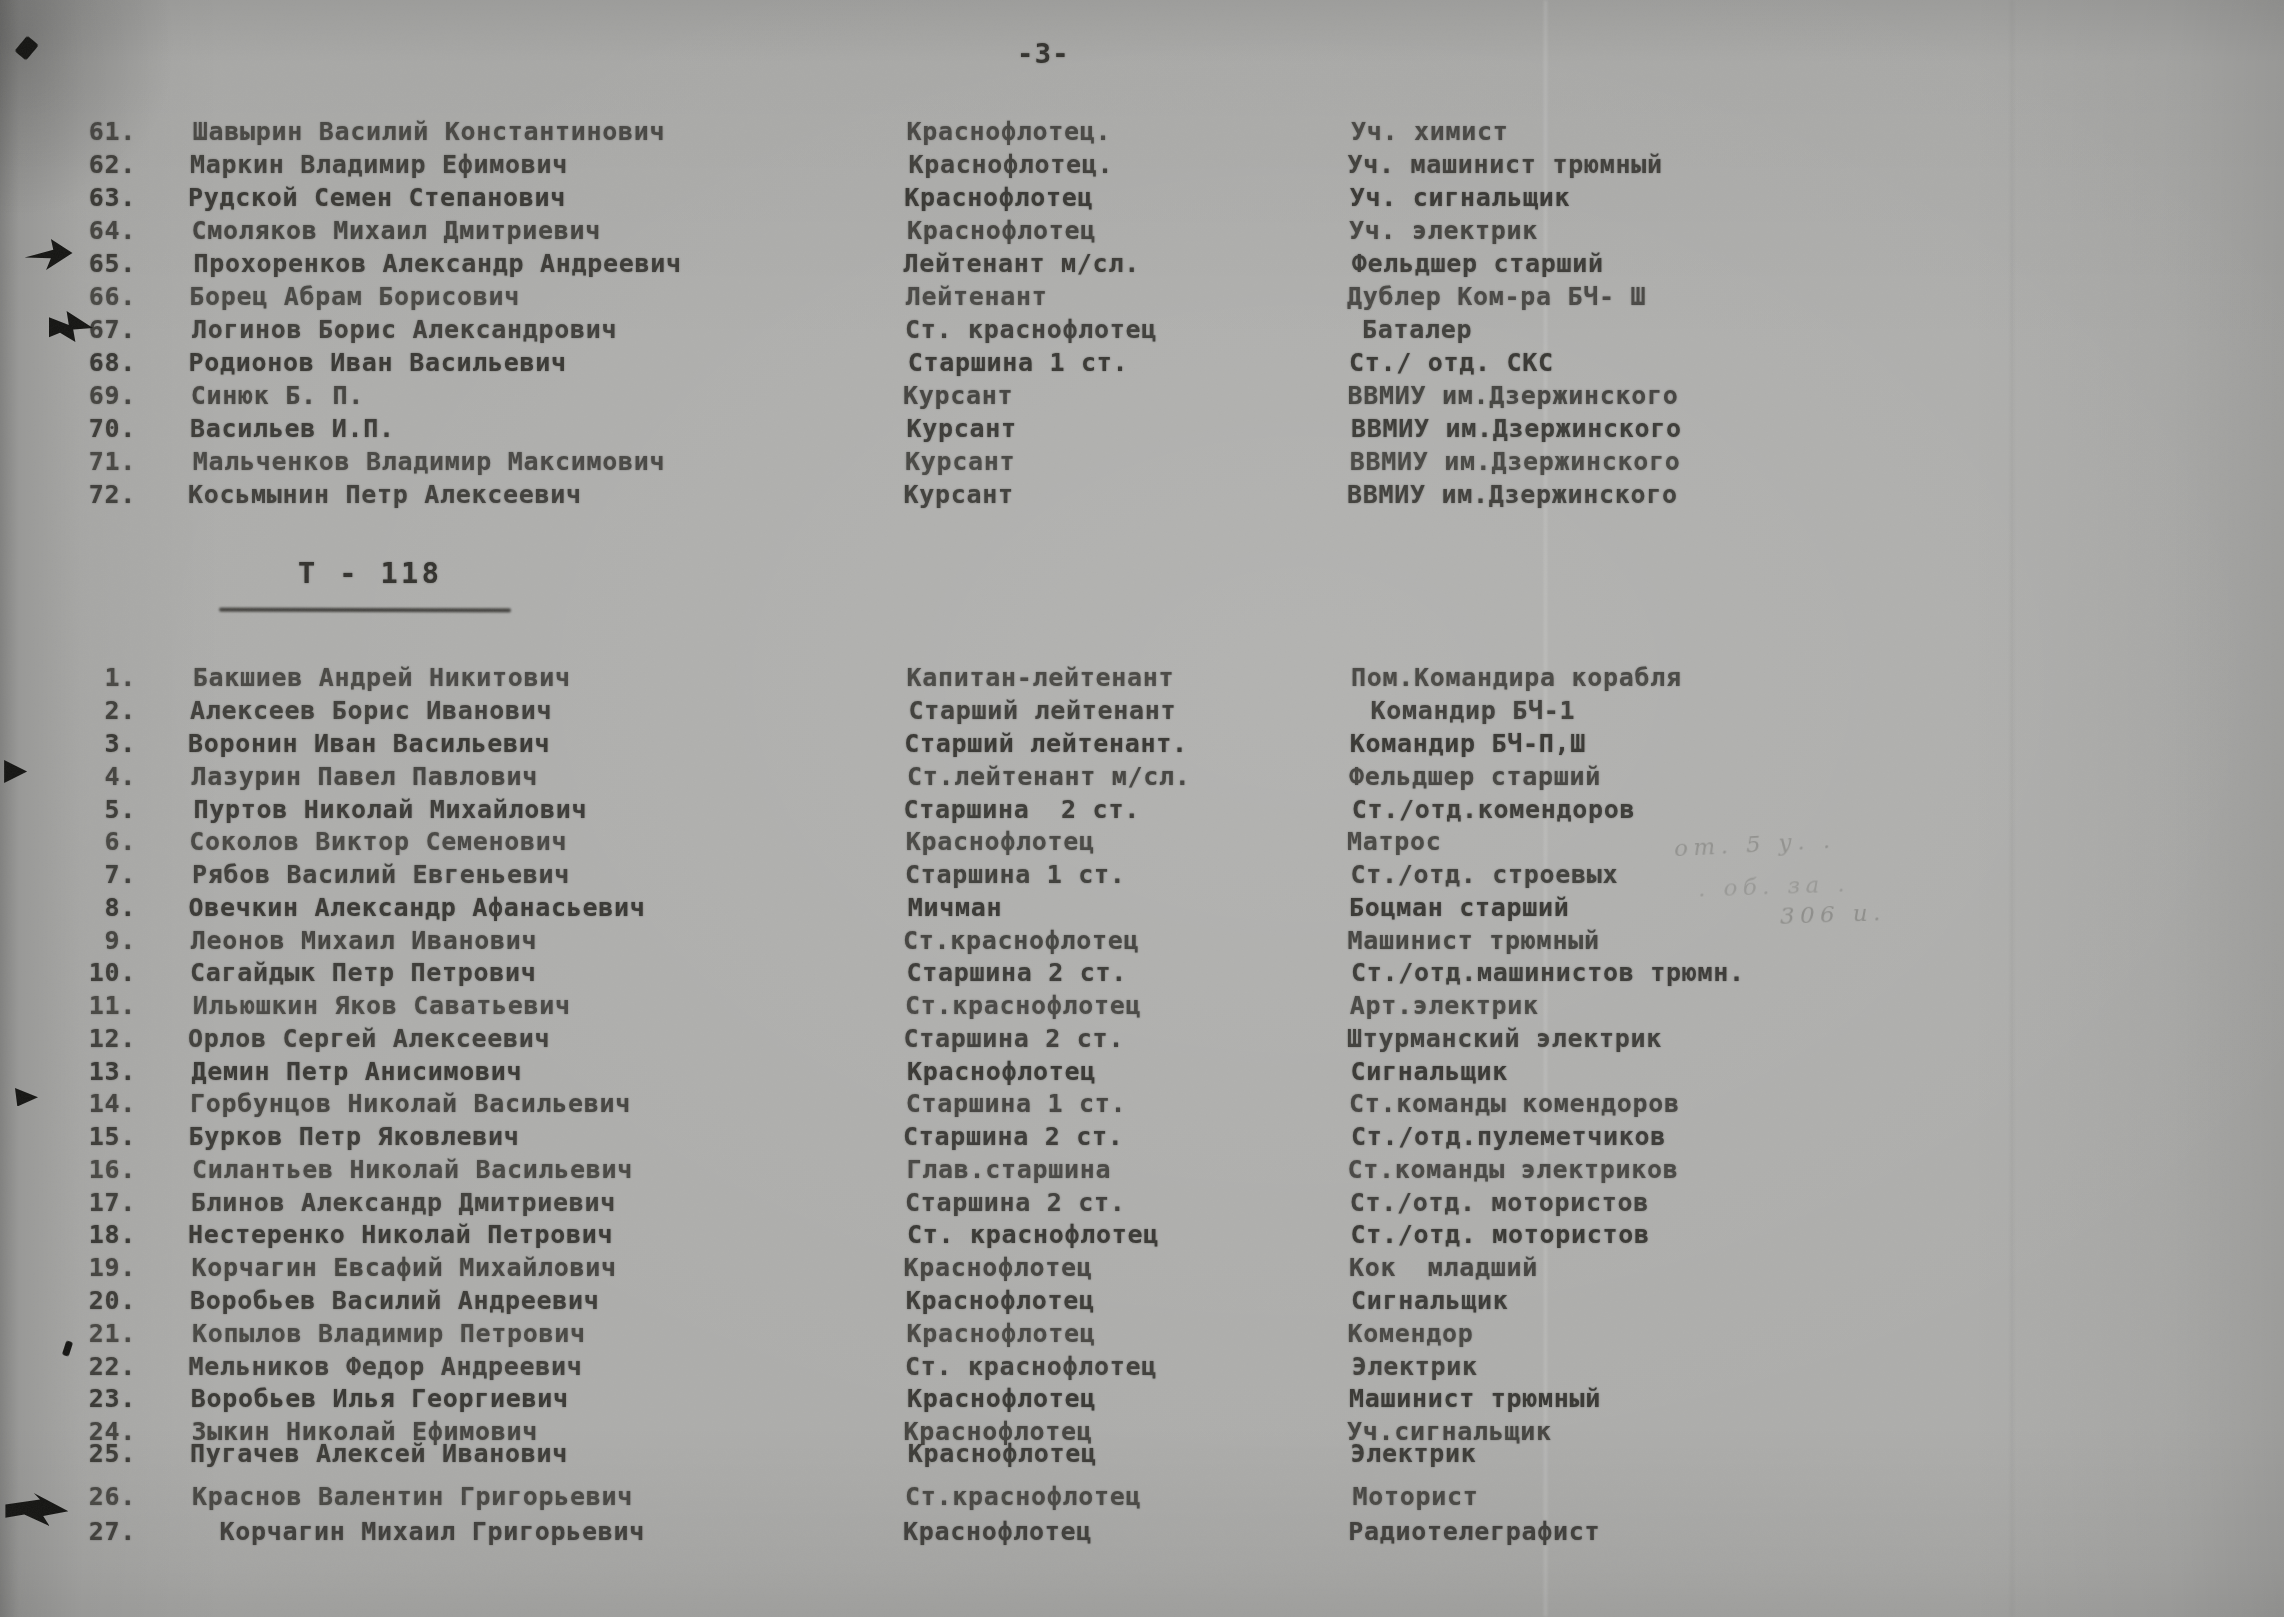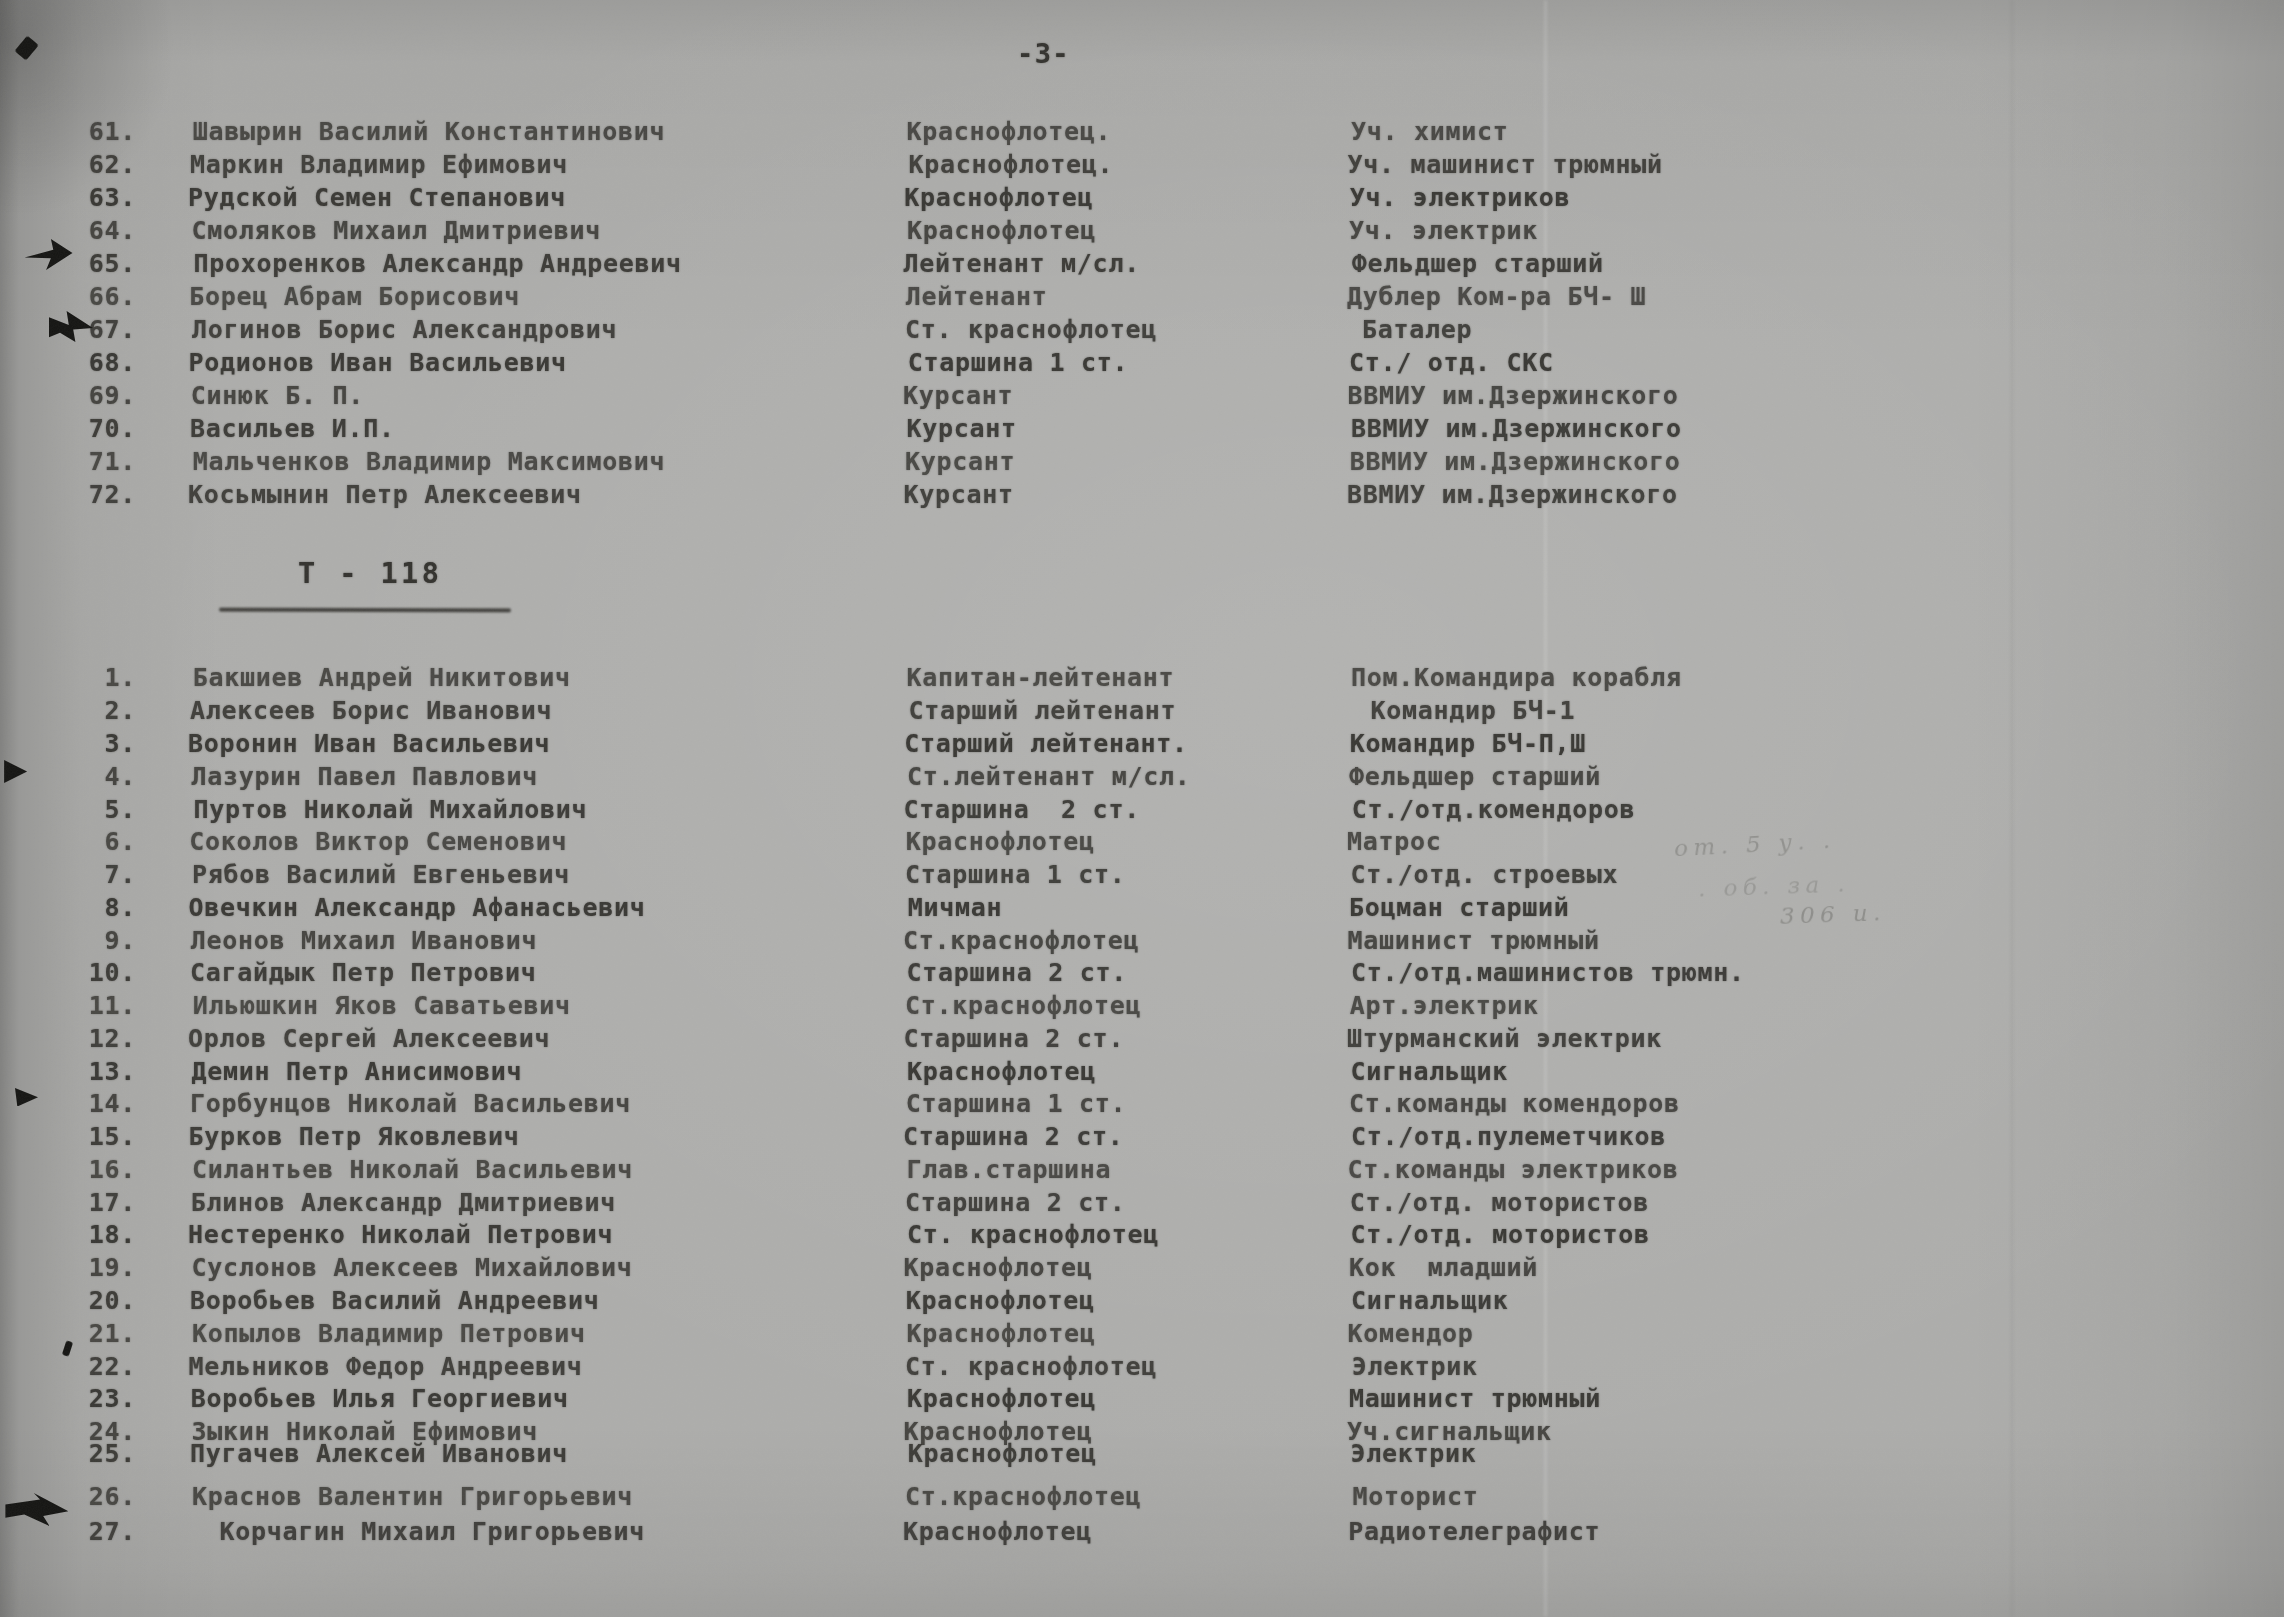--- a/index.html
+++ b/index.html
@@ -58,21 +58,21 @@
 <div class="page">
   <div class="smudge-tl"></div>
   <div class="fold-a"></div>
   <div class="fold-b"></div>
 
   <div class="typed pagenum">-3-</div>
 
   <div id="list1">
       <div class="row typed" style="top: 117px; opacity: 0.82;"><span class="c-num">61.</span><span class="c-name" style="margin-left: 2.7px;">Шавырин Василий Константинович</span><span class="c-rank" style="margin-left: 1.4px;">Краснофлотец.</span><span class="c-pos" style="margin-left: 2px;">Уч. химист</span></div>
       <div class="row typed" style="top: 150px; opacity: 0.89;"><span class="c-num">62.</span><span class="c-name" style="margin-left: 0px;">Маркин Владимир Ефимович</span><span class="c-rank" style="margin-left: 3.4px;">Краснофлотец.</span><span class="c-pos" style="margin-left: -1.4px;">Уч. машинист трюмный</span></div>
-      <div class="row typed" style="top: 183px; opacity: 0.95;"><span class="c-num">63.</span><span class="c-name" style="margin-left: -2px;">Рудской Семен Степанович</span><span class="c-rank" style="margin-left: -0.7px;">Краснофлотец</span><span class="c-pos" style="margin-left: 0.7px;">Уч. электриков</span></div>
+      <div class="row typed" style="top: 183px; opacity: 0.95;"><span class="c-num">63.</span><span class="c-name" style="margin-left: -2px;">Рудской Семен Степанович</span><span class="c-rank" style="margin-left: -0.7px;">Краснофлотец</span><span class="c-pos" style="margin-left: 0.7px;">Уч. сигнальщик</span></div>
       <div class="row typed" style="top: 216px; opacity: 0.85;"><span class="c-num">64.</span><span class="c-name" style="margin-left: 1.4px;">Смоляков Михаил Дмитриевич</span><span class="c-rank" style="margin-left: 2px;">Краснофлотец</span><span class="c-pos" style="margin-left: 0px;">Уч. электрик</span></div>
       <div class="row typed" style="top: 249px; opacity: 0.92;"><span class="c-num">65.</span><span class="c-name" style="margin-left: 3.4px;">Прохоренков Александр Андреевич</span><span class="c-rank" style="margin-left: -1.4px;">Лейтенант м/сл.</span><span class="c-pos" style="margin-left: 2.7px;">Фельдшер старший</span></div>
       <div class="row typed" style="top: 282px; opacity: 0.82;"><span class="c-num">66.</span><span class="c-name" style="margin-left: -0.7px;">Борец Абрам Борисович</span><span class="c-rank" style="margin-left: 0.7px;">Лейтенант</span><span class="c-pos" style="margin-left: -2px;">Дублер Ком-ра БЧ- Ш</span></div>
       <div class="row typed" style="top: 315px; opacity: 0.89;"><span class="c-num">67.</span><span class="c-name" style="margin-left: 2px;">Логинов Борис Александрович</span><span class="c-rank" style="margin-left: 0px;">Ст. краснофлотец</span><span class="c-pos" style="margin-left: 13px;">Баталер</span></div>
       <div class="row typed" style="top: 348px; opacity: 0.95;"><span class="c-num">68.</span><span class="c-name" style="margin-left: -1.4px;">Родионов Иван Васильевич</span><span class="c-rank" style="margin-left: 2.7px;">Старшина 1 ст.</span><span class="c-pos" style="margin-left: 0px;">Ст./ отд. СКС</span></div>
       <div class="row typed" style="top: 381px; opacity: 0.85;"><span class="c-num">69.</span><span class="c-name" style="margin-left: 0.7px;">Синюк Б. П.</span><span class="c-rank" style="margin-left: -2px;">Курсант</span><span class="c-pos" style="margin-left: -1.4px;">ВВМИУ им.Дзержинского</span></div>
       <div class="row typed" style="top: 414px; opacity: 0.92;"><span class="c-num">70.</span><span class="c-name" style="margin-left: 0px;">Васильев И.П.</span><span class="c-rank" style="margin-left: 1.4px;">Курсант</span><span class="c-pos" style="margin-left: 2px;">ВВМИУ им.Дзержинского</span></div>
       <div class="row typed" style="top: 447px; opacity: 0.82;"><span class="c-num">71.</span><span class="c-name" style="margin-left: 2.7px;">Мальченков Владимир Максимович</span><span class="c-rank" style="margin-left: 0px;">Курсант</span><span class="c-pos" style="margin-left: 0.7px;">ВВМИУ им.Дзержинского</span></div>
       <div class="row typed" style="top: 480px; opacity: 0.89;"><span class="c-num">72.</span><span class="c-name" style="margin-left: -2px;">Косьмынин Петр Алексеевич</span><span class="c-rank" style="margin-left: -1.4px;">Курсант</span><span class="c-pos" style="margin-left: -2px;">ВВМИУ им.Дзержинского</span></div>
     </div>
@@ -92,21 +92,21 @@
       <div class="row typed" style="top: 926px; opacity: 0.85;"><span class="c-num">9.</span><span class="c-name" style="margin-left: 0.7px;">Леонов Михаил Иванович</span><span class="c-rank" style="margin-left: -2px;">Ст.краснофлотец</span><span class="c-pos" style="margin-left: -1.4px;">Машинист трюмный</span></div>
       <div class="row typed" style="top: 958px; opacity: 0.92;"><span class="c-num">10.</span><span class="c-name" style="margin-left: 0px;">Сагайдык Петр Петрович</span><span class="c-rank" style="margin-left: 1.4px;">Старшина 2 ст.</span><span class="c-pos" style="margin-left: 2px;">Ст./отд.машинистов трюмн.</span></div>
       <div class="row typed" style="top: 991px; opacity: 0.82;"><span class="c-num">11.</span><span class="c-name" style="margin-left: 2.7px;">Ильюшкин Яков Саватьевич</span><span class="c-rank" style="margin-left: 0px;">Ст.краснофлотец</span><span class="c-pos" style="margin-left: 0.7px;">Арт.электрик</span></div>
       <div class="row typed" style="top: 1024px; opacity: 0.89;"><span class="c-num">12.</span><span class="c-name" style="margin-left: -2px;">Орлов Сергей Алексеевич</span><span class="c-rank" style="margin-left: -1.4px;">Старшина 2 ст.</span><span class="c-pos" style="margin-left: -2px;">Штурманский электрик</span></div>
       <div class="row typed" style="top: 1057px; opacity: 0.95;"><span class="c-num">13.</span><span class="c-name" style="margin-left: 1.4px;">Демин Петр Анисимович</span><span class="c-rank" style="margin-left: 2px;">Краснофлотец</span><span class="c-pos" style="margin-left: 1.4px;">Сигнальщик</span></div>
       <div class="row typed" style="top: 1089px; opacity: 0.85;"><span class="c-num">14.</span><span class="c-name" style="margin-left: 0px;">Горбунцов Николай Васильевич</span><span class="c-rank" style="margin-left: 0.7px;">Старшина 1 ст.</span><span class="c-pos" style="margin-left: 0px;">Ст.команды комендоров</span></div>
       <div class="row typed" style="top: 1122px; opacity: 0.92;"><span class="c-num">15.</span><span class="c-name" style="margin-left: -1.4px;">Бурков Петр Яковлевич</span><span class="c-rank" style="margin-left: -2px;">Старшина 2 ст.</span><span class="c-pos" style="margin-left: 2px;">Ст./отд.пулеметчиков</span></div>
       <div class="row typed" style="top: 1155px; opacity: 0.82;"><span class="c-num">16.</span><span class="c-name" style="margin-left: 2px;">Силантьев Николай Васильевич</span><span class="c-rank" style="margin-left: 1.4px;">Глав.старшина</span><span class="c-pos" style="margin-left: -1.4px;">Ст.команды электриков</span></div>
       <div class="row typed" style="top: 1188px; opacity: 0.89;"><span class="c-num">17.</span><span class="c-name" style="margin-left: 0.7px;">Блинов Александр Дмитриевич</span><span class="c-rank" style="margin-left: 0px;">Старшина 2 ст.</span><span class="c-pos" style="margin-left: 0.7px;">Ст./отд. мотористов</span></div>
       <div class="row typed" style="top: 1220px; opacity: 0.95;"><span class="c-num">18.</span><span class="c-name" style="margin-left: -2px;">Нестеренко Николай Петрович</span><span class="c-rank" style="margin-left: 2px;">Ст. краснофлотец</span><span class="c-pos" style="margin-left: 1.4px;">Ст./отд. мотористов</span></div>
-      <div class="row typed" style="top: 1253px; opacity: 0.85;"><span class="c-num">19.</span><span class="c-name" style="margin-left: 1.4px;">Суслонов Алексеев Михайлович</span><span class="c-rank" style="margin-left: -1.4px;">Краснофлотец</span><span class="c-pos" style="margin-left: 0px;">Кок  младший</span></div>
+      <div class="row typed" style="top: 1253px; opacity: 0.85;"><span class="c-num">19.</span><span class="c-name" style="margin-left: 1.4px;">Корчагин Евсафий Михайлович</span><span class="c-rank" style="margin-left: -1.4px;">Краснофлотец</span><span class="c-pos" style="margin-left: 0px;">Кок  младший</span></div>
       <div class="row typed" style="top: 1286px; opacity: 0.92;"><span class="c-num">20.</span><span class="c-name" style="margin-left: 0px;">Воробьев Василий Андреевич</span><span class="c-rank" style="margin-left: 0.7px;">Краснофлотец</span><span class="c-pos" style="margin-left: 2px;">Сигнальщик</span></div>
       <div class="row typed" style="top: 1319px; opacity: 0.82;"><span class="c-num">21.</span><span class="c-name" style="margin-left: 2px;">Копылов Владимир Петрович</span><span class="c-rank" style="margin-left: 1.4px;">Краснофлотец</span><span class="c-pos" style="margin-left: -1.4px;">Комендор</span></div>
       <div class="row typed" style="top: 1352px; opacity: 0.89;"><span class="c-num">22.</span><span class="c-name" style="margin-left: -1.4px;">Мельников Федор Андреевич</span><span class="c-rank" style="margin-left: 0px;">Ст. краснофлотец</span><span class="c-pos" style="margin-left: 2.7px;">Электрик</span></div>
       <div class="row typed" style="top: 1384px; opacity: 0.95;"><span class="c-num">23.</span><span class="c-name" style="margin-left: 0.7px;">Воробьев Илья Георгиевич</span><span class="c-rank" style="margin-left: 2px;">Краснофлотец</span><span class="c-pos" style="margin-left: 0px;">Машинист трюмный</span></div>
       <div class="row typed" style="top: 1417px; opacity: 0.85;"><span class="c-num">24.</span><span class="c-name" style="margin-left: 1.4px;">Зыкин Николай Ефимович</span><span class="c-rank" style="margin-left: -1.4px;">Краснофлотец</span><span class="c-pos" style="margin-left: -2px;">Уч.сигнальщик</span></div>
       <div class="row typed" style="top: 1439px; opacity: 0.92;"><span class="c-num">25.</span><span class="c-name" style="margin-left: 0px;">Пугачев Алексей Иванович</span><span class="c-rank" style="margin-left: 2.7px;">Краснофлотец</span><span class="c-pos" style="margin-left: 1.4px;">Электрик</span></div>
       <div class="row typed" style="top: 1482px; opacity: 0.82;"><span class="c-num">26.</span><span class="c-name" style="margin-left: 2px;">Краснов Валентин Григорьевич</span><span class="c-rank" style="margin-left: 0px;">Ст.краснофлотец</span><span class="c-pos" style="margin-left: 3.4px;">Моторист</span></div>
       <div class="row typed" style="top: 1517px; opacity: 0.89;"><span class="c-num">27.</span><span class="c-name" style="margin-left: -1.4px; padding-left: 31px;">Корчагин Михаил Григорьевич</span><span class="c-rank" style="margin-left: -2px;">Краснофлотец</span><span class="c-pos" style="margin-left: -0.7px;">Радиотелеграфист</span></div>
     </div>
 

